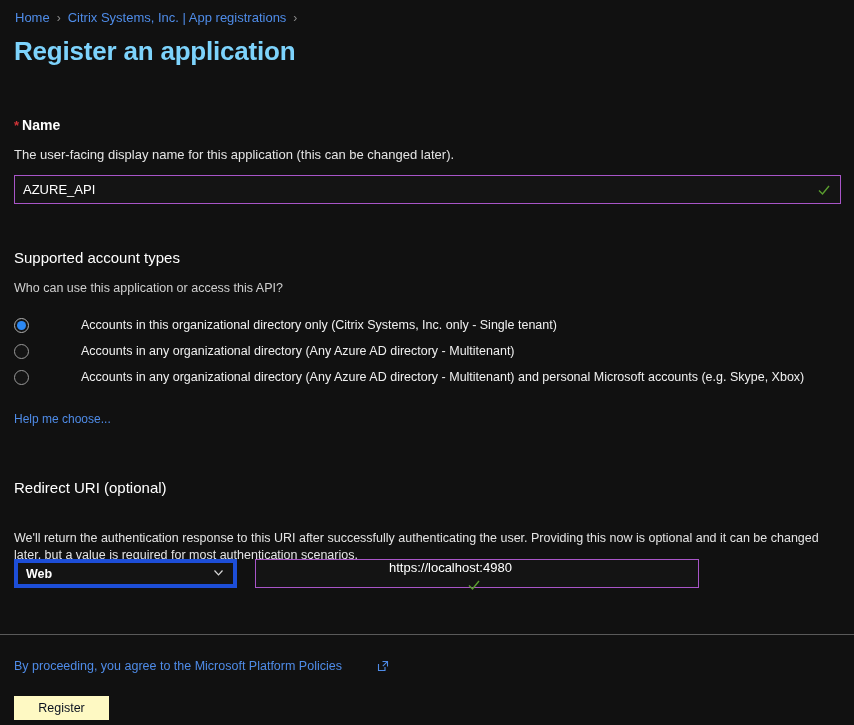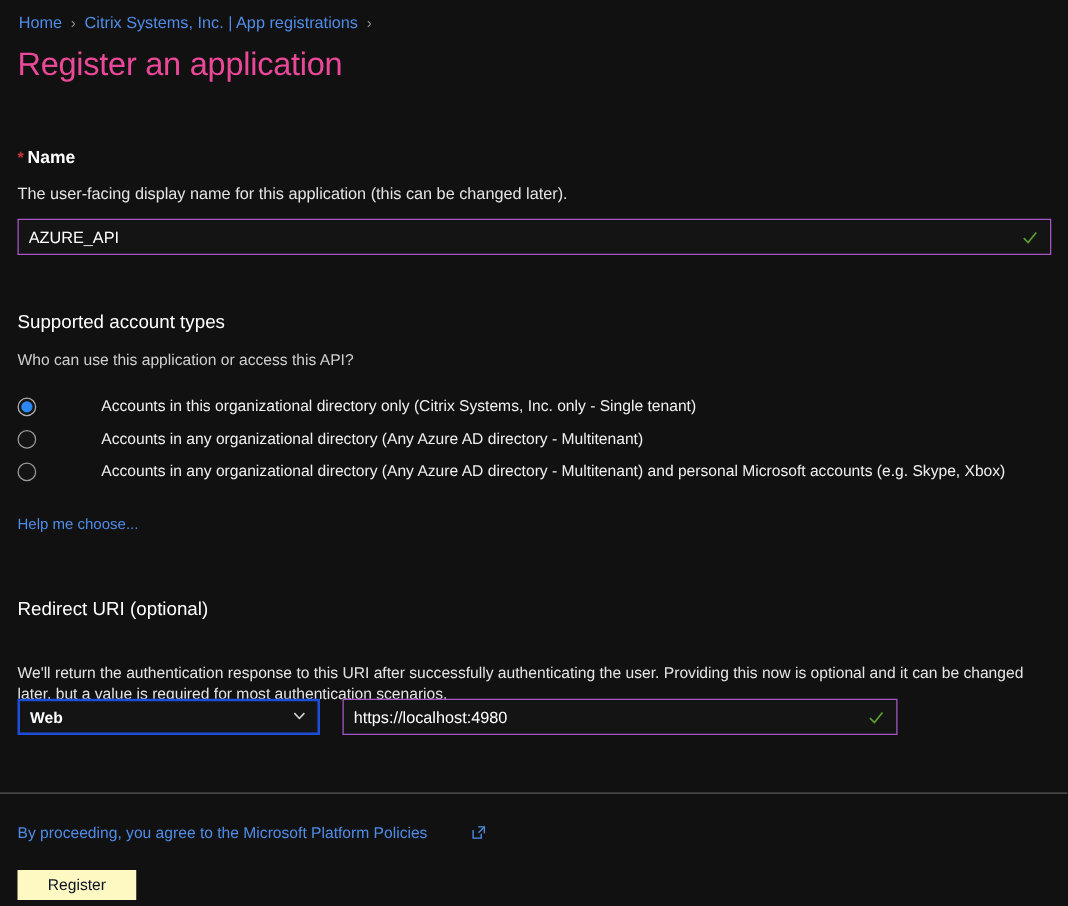--- a/index.html
+++ b/index.html
@@ -44,23 +44,23 @@
     margin: 0 7px;
     font-size: 12px;
   }
 
   
   .page-title {
     position: absolute;
     top: 35px;
     left: 14px;
     font-size: 26px;
-    font-weight: normal;
+    font-weight: bold;
     letter-spacing: -0.2px;
-    color: #ec4899;
+    color: #7dd3fc;
     line-height: 32px;
   }
 
   
   .section-label {
     font-size: 14px;
     font-weight: bold;
     color: #ffffff;
   }
   .help-text {
@@ -215,41 +215,42 @@
   }
 
   .ru-row {
     position: absolute;
     top: 559px;
     left: 14px;
     display: flex;
     align-items: center;
   }
   .select-box {
-    width: 242px;
+    width: 223px;
     height: 29px;
     background: #141414;
-    border: 2px solid #1d4ed8;
+    border: 4px solid #1d4ed8;
     box-sizing: border-box;
     display: flex;
     align-items: center;
     justify-content: space-between;
     padding: 0 8px;
     cursor: pointer;
   }
   .select-value {
     font-size: 12.5px;
     color: #ffffff;
     font-weight: bold;
   }
   .uri-input {
     position: static;
     margin-left: 18px;
     width: 444px;
     height: 29px;
+    flex-direction: column;
   }
 
   
   .divider {
     position: absolute;
     top: 634px;
     left: 0;
     width: 854px;
     height: 1px;
     background: #5a5a5a;

